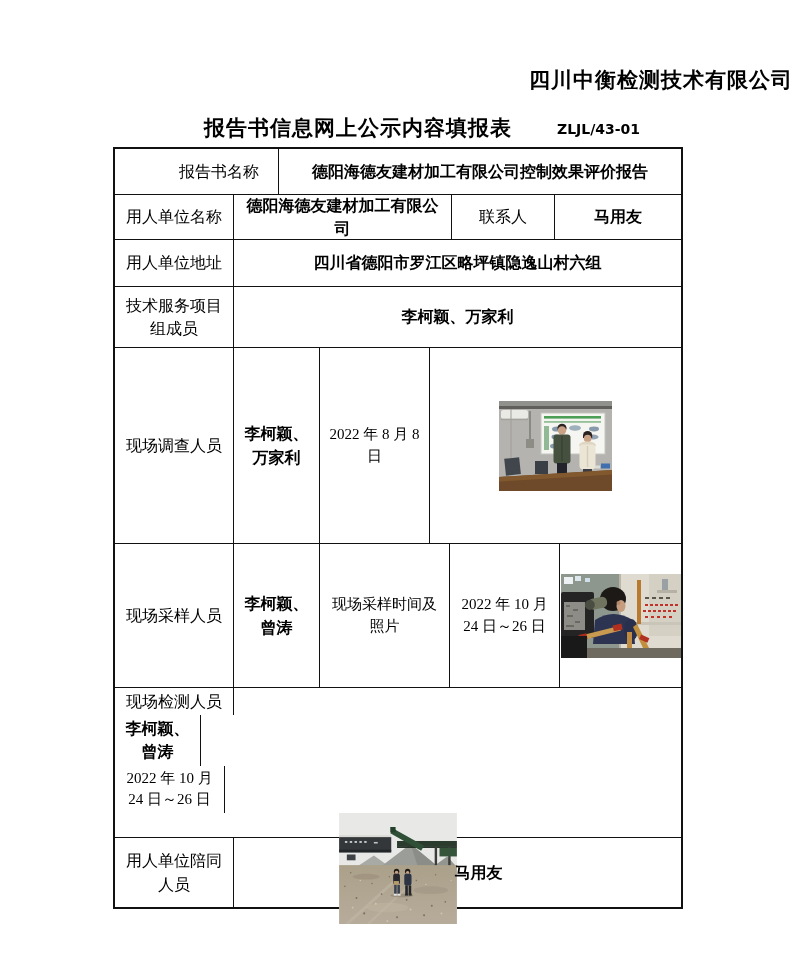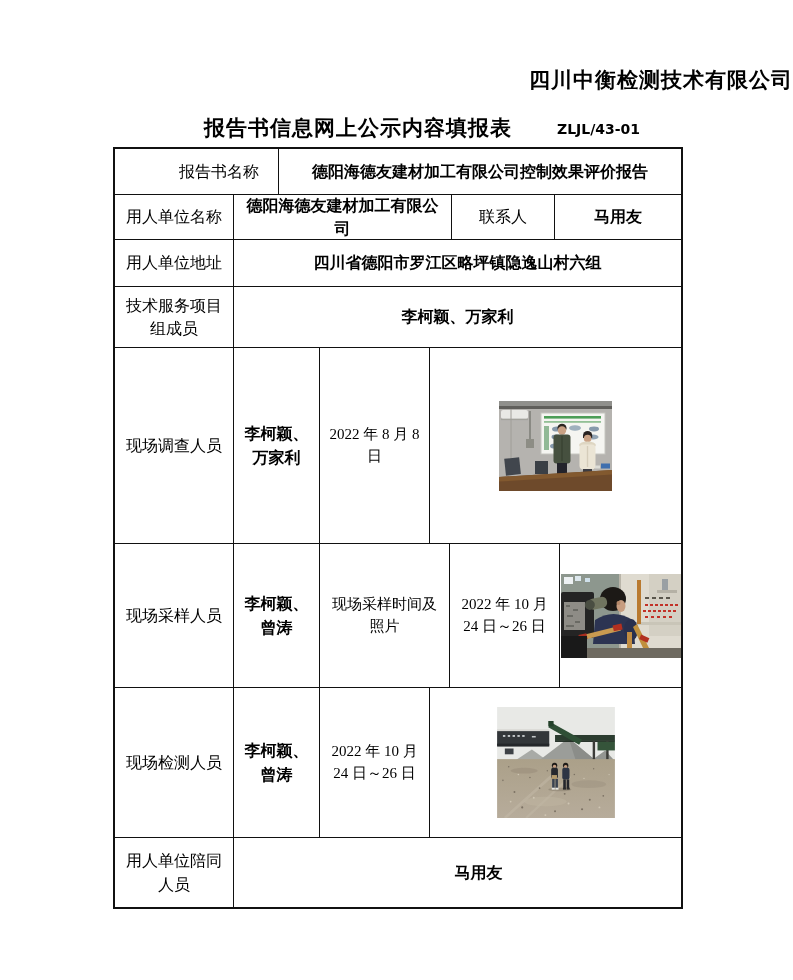--- a/index.html
+++ b/index.html
@@ -26,21 +26,21 @@
   .c-span{flex:1 1 auto;}
   .c-ename{width:218px;}
   .c-contact{width:103px;}
   .c-cval{flex:1 1 auto;}
   .c-persons{width:86px;padding:2px 4px;}
   .c-tlabel{width:130px;font-size:15px;}
   .c-date{width:110px;font-size:15px;padding:2px 8px;}
   .c-photo{flex:1 1 auto;padding:0;}
   .b{font-weight:bold;}
   .h46{height:46px;padding-left:45px;} .h45{height:45px;} .h47{height:47px;} .h61{height:61px;}
-  .h196{height:196px;} .h144{height:144px;} .h150{height:150px;} .h69{height:69px;gap:42px;}
+  .h196{height:196px;} .h144{height:144px;} .h150{height:150px;flex-direction:column;} .h69{height:69px;gap:42px;}
   .photo{display:block;}
 </style>
 </head>
 <body>
 
 <div class="page">
 
   <div class="doc-title">四川中衡检测技术有限公司</div>
   <div class="subtitle">报告书信息网上公示内容填报表</div>
   <div class="form-code">ZLJL/43-01</div>

